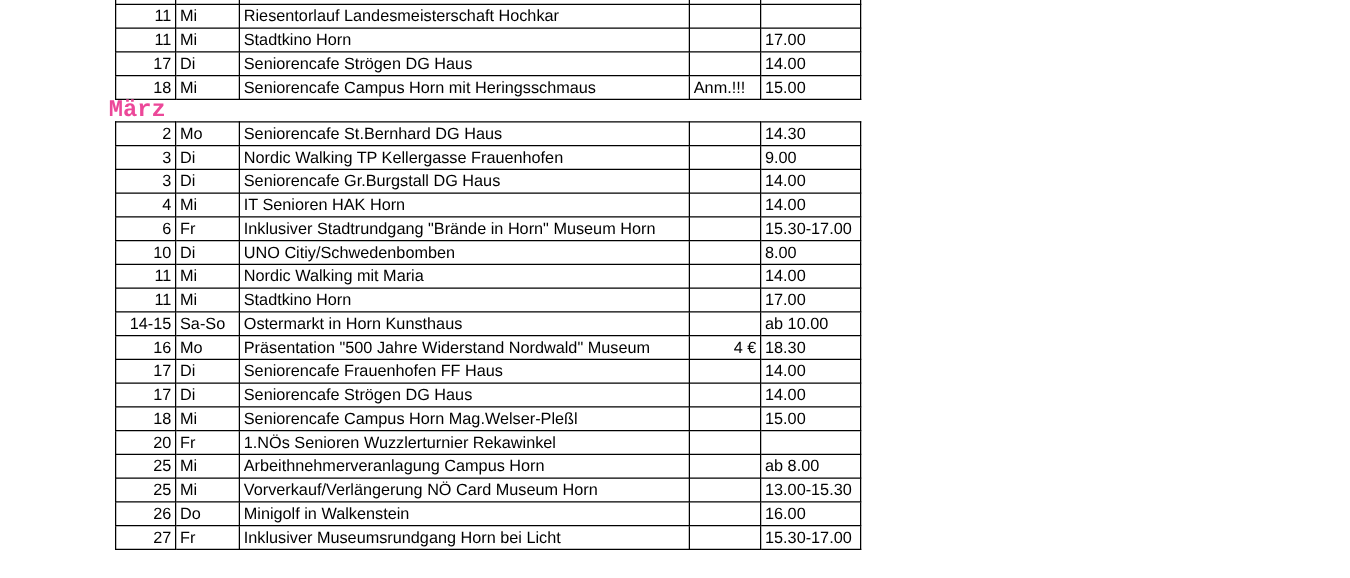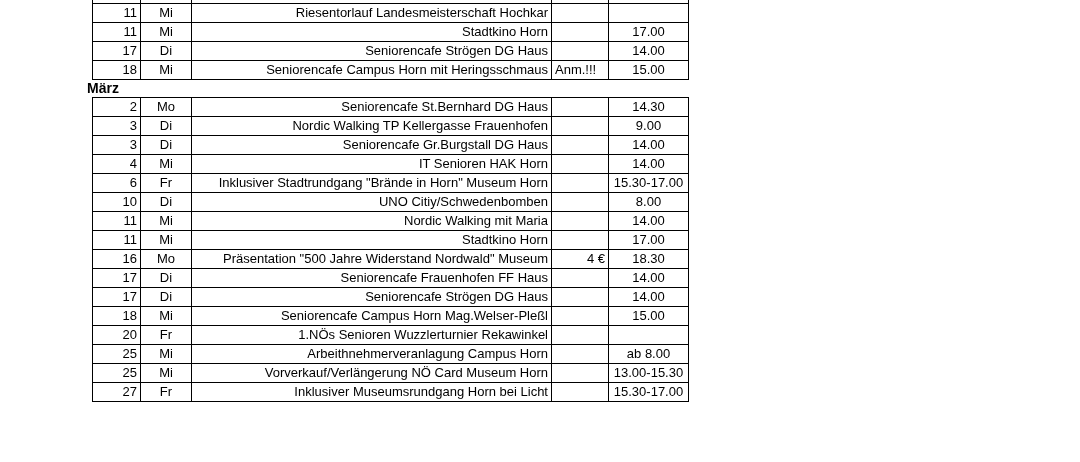--- a/index.html
+++ b/index.html
@@ -29,39 +29,40 @@
     border: 1px solid #000000;
     height: 18px;
     font-size: 13px;
     line-height: 18px;
     padding: 0 3px;
     white-space: nowrap;
     overflow: hidden;
     vertical-align: middle;
   }
   td.c-date  { text-align: right; padding-right: 5px; }
-  td.c-day   { text-align: center; padding-right: 3px; }
-  td.c-event { text-align: right;  padding-left: 3px; }
+  td.c-day   { text-align: left; padding-right: 3px; }
+  td.c-event { text-align: left;  padding-left: 3px; }
   td.c-note  { text-align: left;  padding-left: 2px; margin-left: 45px; }
   td.c-note.num { text-align: right; padding-right: 3px; }
-  td.c-time  { text-align: center; padding-right: 4px; }
+  td.c-time  { text-align: left; padding-right: 4px; }
   .col-date  { width: 48px; }
   .col-day   { width: 51px; }
   .col-event { width: 360px; }
   .col-note  { width: 57px; }
   .col-time  { width: 80px; }
   .month-heading {
     position: absolute;
     left: 87px;
     top: 79px;
     height: 18px;
     line-height: 18px;
-    font-size: 14px;
+    font-size: 19px;
     font-weight: bold;
-    color: #000000;
+    color: #ec4899;
+    font-family: Liberation Mono, monospace;
   }
 </style>
 </head>
 <body>
 
 <div class="screen">
 
   <table class="events-table table-feb">
     <colgroup>
       <col class="col-date">
@@ -171,20 +172,27 @@
           <td class="c-time">14.00</td>
         </tr>
         <tr>
           <td class="c-date">11</td>
           <td class="c-day">Mi</td>
           <td class="c-event">Stadtkino Horn</td>
           <td class="c-note"></td>
           <td class="c-time">17.00</td>
         </tr>
         <tr>
+          <td class="c-date">14-15</td>
+          <td class="c-day">Sa-So</td>
+          <td class="c-event">Ostermarkt in Horn Kunsthaus</td>
+          <td class="c-note"></td>
+          <td class="c-time">ab 10.00</td>
+        </tr>
+        <tr>
           <td class="c-date">16</td>
           <td class="c-day">Mo</td>
           <td class="c-event">Präsentation "500 Jahre Widerstand Nordwald" Museum</td>
           <td class="c-note num">4 €</td>
           <td class="c-time">18.30</td>
         </tr>
         <tr>
           <td class="c-date">17</td>
           <td class="c-day">Di</td>
           <td class="c-event">Seniorencafe Frauenhofen FF Haus</td>
@@ -220,20 +228,27 @@
           <td class="c-time">ab 8.00</td>
         </tr>
         <tr>
           <td class="c-date">25</td>
           <td class="c-day">Mi</td>
           <td class="c-event">Vorverkauf/Verlängerung NÖ Card Museum Horn</td>
           <td class="c-note"></td>
           <td class="c-time">13.00-15.30</td>
         </tr>
         <tr>
+          <td class="c-date">26</td>
+          <td class="c-day">Do</td>
+          <td class="c-event">Minigolf in Walkenstein</td>
+          <td class="c-note"></td>
+          <td class="c-time">16.00</td>
+        </tr>
+        <tr>
           <td class="c-date">27</td>
           <td class="c-day">Fr</td>
           <td class="c-event">Inklusiver Museumsrundgang Horn bei Licht</td>
           <td class="c-note"></td>
           <td class="c-time">15.30-17.00</td>
         </tr>
       </tbody>
   </table>
 
 </div>

